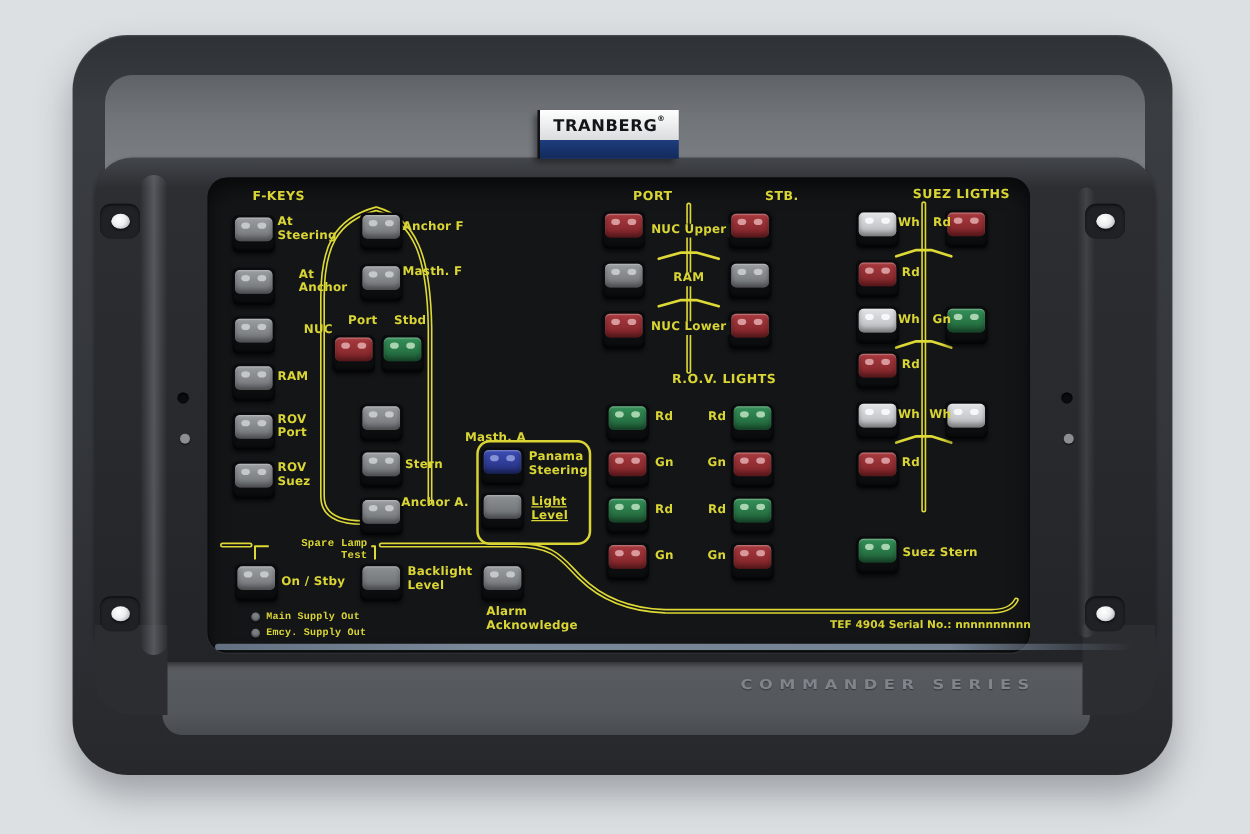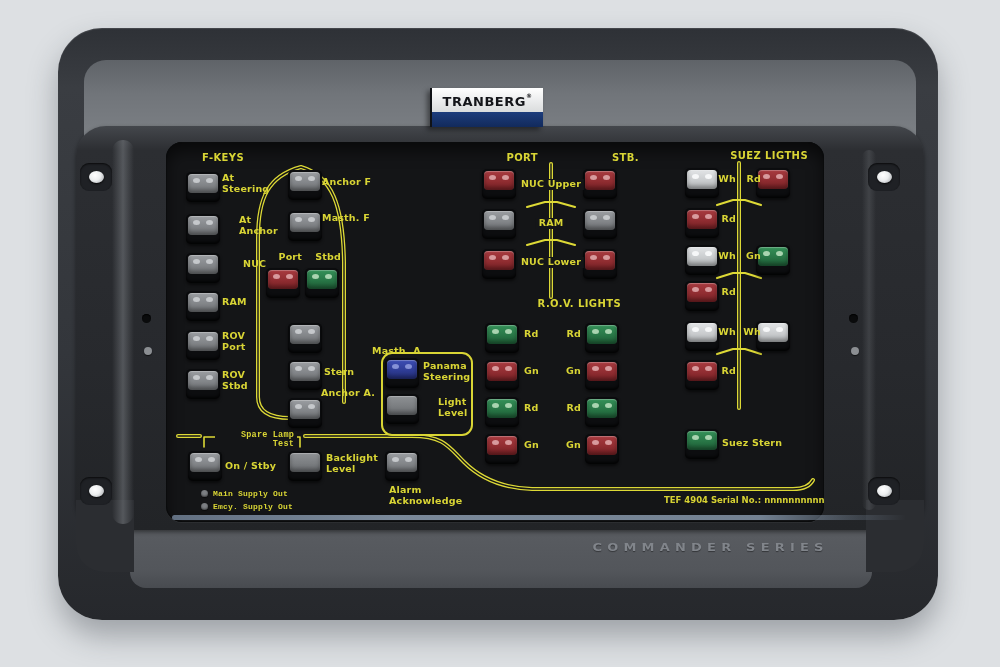--- a/index.html
+++ b/index.html
@@ -150,21 +150,21 @@
     <div class="cap gray dots"></div>
   </div>
 <span class="lbl abs" style="left:222px;top:297px;">RAM</span>
 <div class="well" style="left:186px;top:330px;">
     <div class="cap gray dots"></div>
   </div>
 <span class="lbl abs" style="left:222px;top:331px;width:40px;">ROV Port</span>
 <div class="well" style="left:186px;top:369px;">
     <div class="cap gray dots"></div>
   </div>
-<span class="lbl abs" style="left:222px;top:370px;width:40px;">ROV Stbd</span>
+<span class="lbl abs" style="left:222px;top:370px;width:40px;">ROV Suez</span>
 
 <div class="well" style="left:288px;top:170px;">
     <div class="cap gray dots"></div>
   </div>
 <span class="lbl abs" style="left:322px;top:177px;white-space:nowrap;">Anchor F</span>
 <div class="well" style="left:288px;top:211px;">
     <div class="cap gray dots"></div>
   </div>
 <span class="lbl abs" style="left:322px;top:213px;white-space:nowrap;">Masth. F</span>
 <span class="lbl ctr abs" style="left:264px;top:252px;width:38px;">Port</span>
@@ -179,21 +179,21 @@
     <div class="cap gray dots"></div>
   </div>
 <span class="lbl abs" style="left:324px;top:346px;white-space:nowrap;margin-left:48px;">Masth. A</span>
 <div class="well" style="left:288px;top:360px;">
     <div class="cap gray dots"></div>
   </div>
 <span class="lbl abs" style="left:324px;top:367px;white-space:nowrap;">Stern</span>
 <div class="well" style="left:288px;top:398px;">
     <div class="cap gray dots"></div>
   </div>
-<span class="lbl abs" style="left:321px;top:388px;white-space:nowrap;text-align:center;">Anchor A.</span>
+<span class="lbl abs" style="left:321px;top:398px;white-space:nowrap;text-align:center;">Anchor A.</span>
 
 <span class="lbl hd ctr abs" style="left:479px;top:153px;width:40px;">PORT</span>
 <span class="lbl hd ctr abs" style="left:580px;top:153px;width:40px;">STB.</span>
 <div class="well" style="left:482px;top:169px;">
     <div class="cap red dots"></div>
   </div>
 <div class="well" style="left:583px;top:169px;">
     <div class="cap red dots"></div>
   </div>
 <span class="lbl mask abs" style="left:551px;top:179px;transform:translateX(-50%);white-space:nowrap;">NUC Upper</span>
@@ -246,21 +246,21 @@
     <div class="cap red dots"></div>
   </div>
 
 <div class="well" style="left:385px;top:358px;">
     <div class="cap blue dots"></div>
   </div>
 <span class="lbl abs" style="left:423px;top:361px;width:52px;">Panama Steering</span>
 <div class="well" style="left:385px;top:394px;">
     <div class="cap plain"></div>
   </div>
-<span class="lbl abs" style="left:438px;top:397px;width:40px;">Light Level</span>
+<span class="lbl abs" style="left:425px;top:397px;width:40px;text-decoration:underline;">Light Level</span>
 
 <span class="lbl ctr mask sm abs" style="left:215px;top:431px;width:76px;font-size:8.5px;">Spare Lamp Test</span>
 <div class="well" style="left:188px;top:451px;">
     <div class="cap gray dots"></div>
   </div>
 <span class="lbl abs" style="left:225px;top:461px;white-space:nowrap;">On / Stby</span>
 <div class="well" style="left:288px;top:451px;">
     <div class="cap plain"></div>
   </div>
 <span class="lbl abs" style="left:326px;top:453px;width:54px;">Backlight Level</span>

